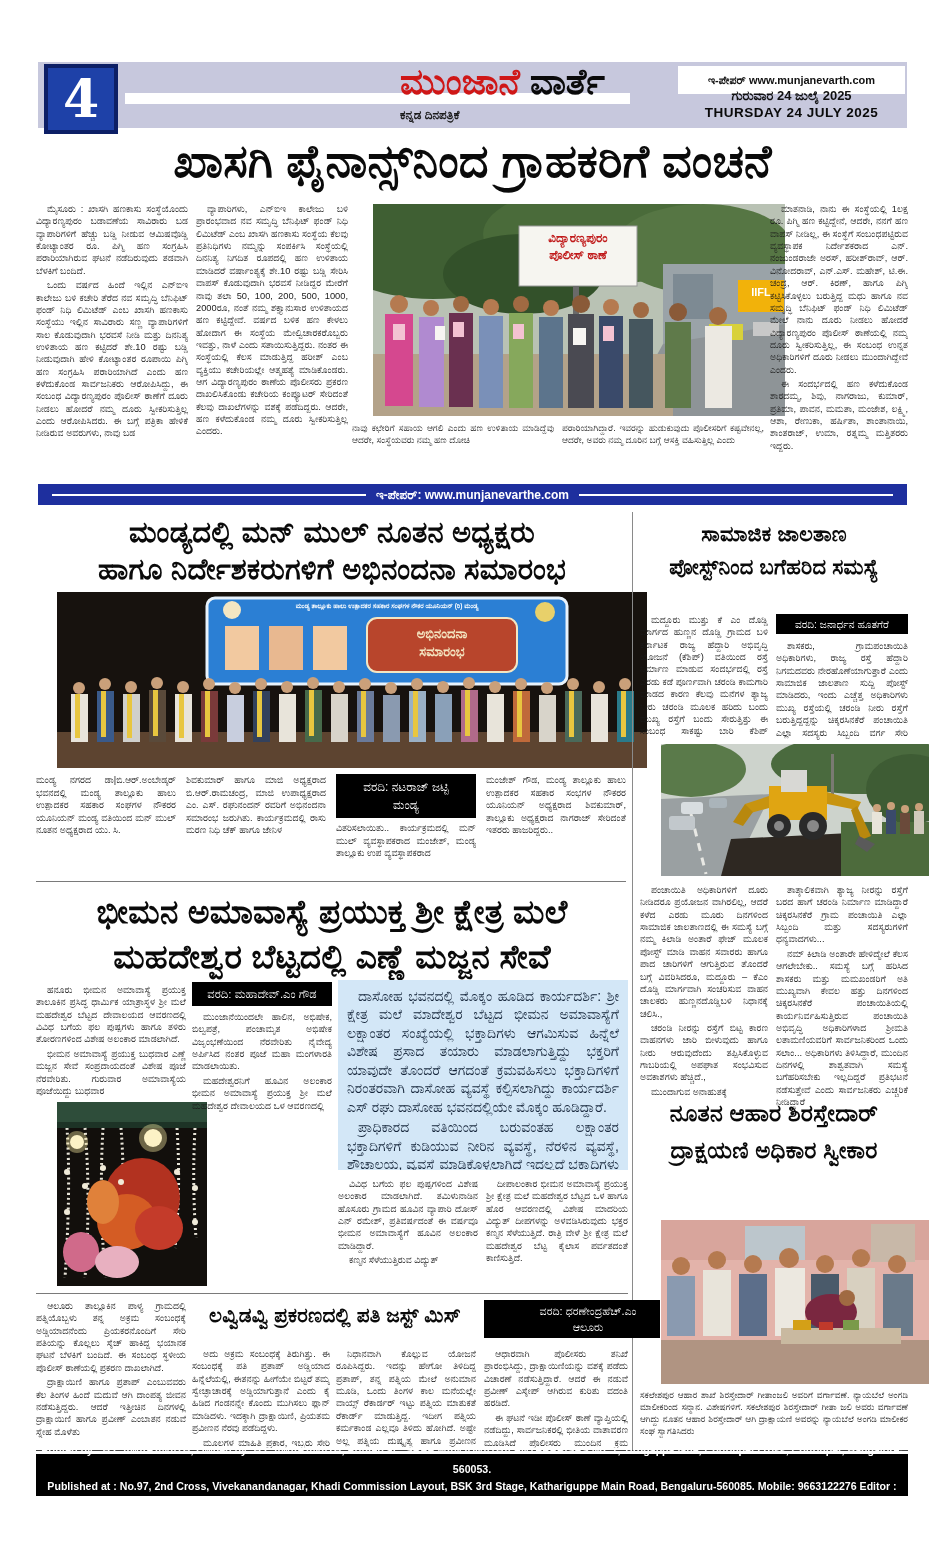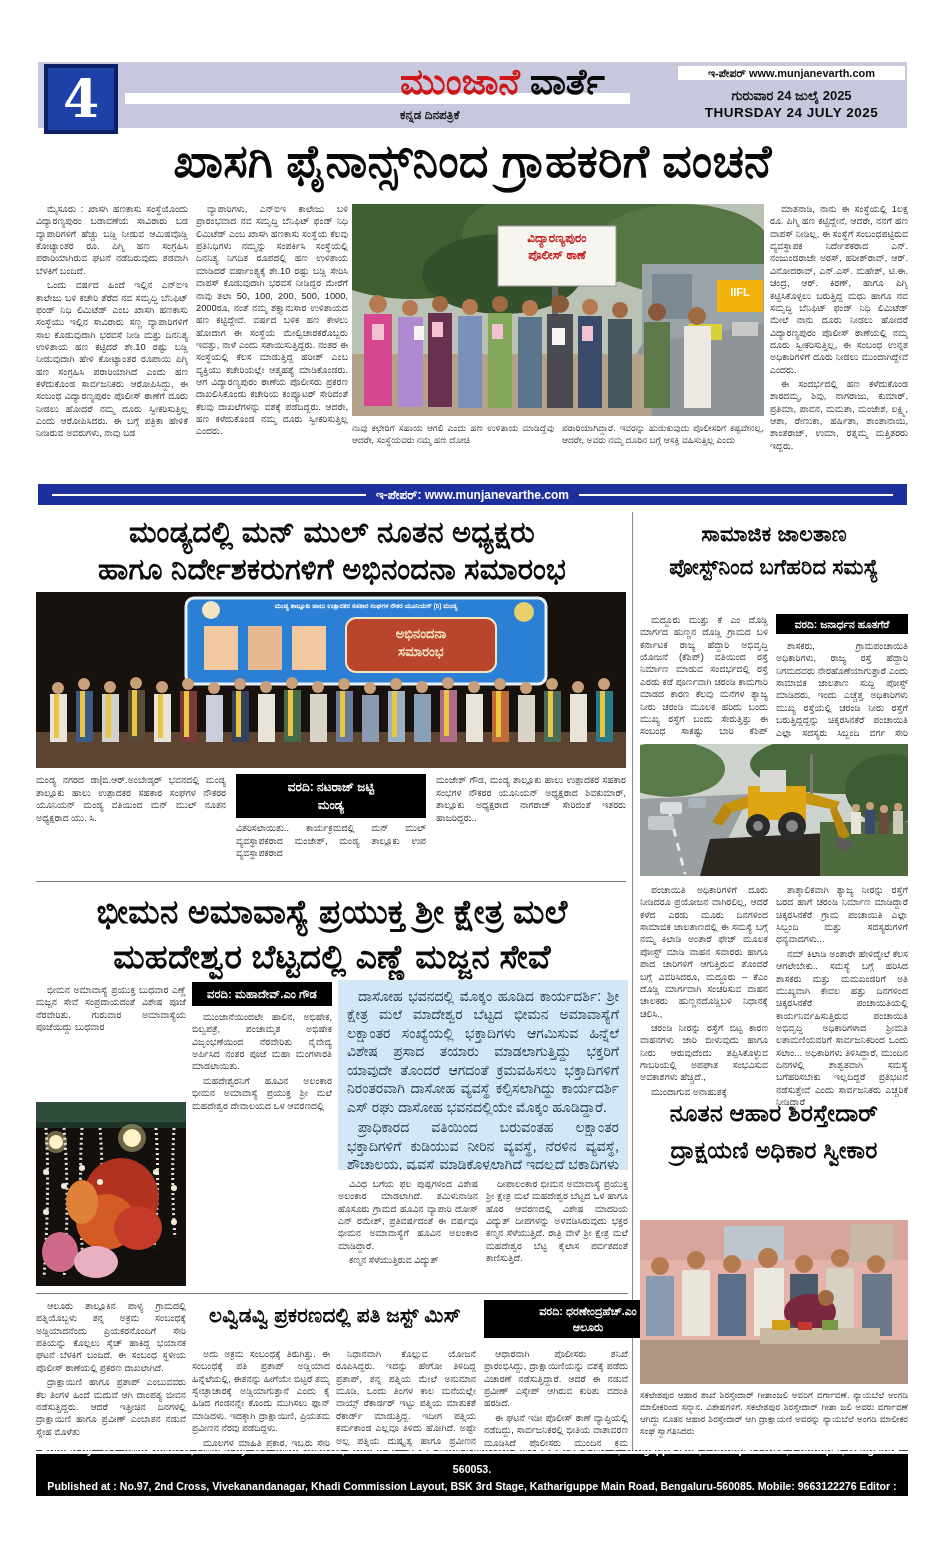--- a/index.html
+++ b/index.html
@@ -1,46 +1,46 @@
 <!DOCTYPE html>
 <html><head>
 <meta charset="utf-8">
 <style>
   html,body{margin:0;padding:0;background:#ffffff;}
   #page{position:relative;width:945px;height:1557px;background:#ffffff;font-family:"Liberation Sans",sans-serif;overflow:hidden;}
   .abs{position:absolute;}
   .col{text-align:justify;font-size:9.3px;line-height:1.33;color:#1b1b1b;overflow:hidden;}
   .col p{margin:0 0 2px 0;text-indent:11px;}
   .cap{font-size:9px;line-height:1.35;color:#1b1b1b;text-align:justify;overflow:hidden;}
-  .byline{background:#000;color:#fff;text-align:center;font-weight:700;display:flex;flex-direction:column;justify-content:center;}
+  .byline{background:#000;color:#fff;text-align:center;font-weight:400;display:flex;flex-direction:column;justify-content:center;}
   .hl{font-weight:800;color:#0a0a0a;text-align:center;letter-spacing:0.2px;}
   .vrule{width:1px;background:#8a8a8a;}
   .hrule{height:1px;background:#7a7a7a;}
-  .photo{overflow:hidden;background:#ddd;}
+  .photo{overflow:hidden;background:#ddd;margin-left:21px;}
   .photo svg{display:block;}
   .overlay{position:absolute;text-align:center;}
 </style>
 </head>
 <body>
 
 <div id="page">
 
   <div class="abs" style="left:38px;top:62px;width:869px;height:66px;background:#c7c8dd;"></div>
   <div class="abs" style="left:125px;top:93px;width:505px;height:11px;background:#ffffff;"></div>
   <div class="abs" style="left:44px;top:64px;width:74px;height:70px;background:#1e41a8;border:4px solid #0d1f66;box-sizing:border-box;display:flex;align-items:center;justify-content:center;">
     <span style="color:#fff;font-size:52px;font-weight:800;font-family:'DejaVu Serif',serif;line-height:1;">4</span>
   </div>
   <div class="abs" style="left:400px;top:62px;width:350px;height:66px;">
     <div style="font-size:36px;font-weight:800;line-height:1.1;">
       <span style="color:#cf1717;">ಮುಂಜಾನೆ</span>
       <span style="color:#0a0a0a;">ವಾರ್ತೆ</span>
     </div>
     <div style="font-size:12px;font-weight:700;color:#1a1a1a;margin-top:6px;">ಕನ್ನಡ ದಿನಪತ್ರಿಕೆ</div>
   </div>
-  <div class="abs" style="left:678px;top:66px;width:227px;height:14px;background:#ffffff;display:flex;align-items:center;justify-content:center;">
+  <div class="abs" style="left:678px;top:66px;width:227px;height:28px;background:#ffffff;display:flex;align-items:center;justify-content:center;">
     <span style="font-size:11px;font-weight:700;color:#111;">ಇ-ಪೇಪರ್ www.munjanevarth.com</span>
   </div>
   <div class="abs" style="left:678px;top:88px;width:227px;text-align:center;font-size:13px;font-weight:700;color:#101010;">ಗುರುವಾರ 24 ಜುಲೈ 2025</div>
   <div class="abs" style="left:678px;top:105px;width:227px;text-align:center;font-size:13.5px;font-weight:700;color:#0a0a0a;letter-spacing:0.5px;">THURSDAY 24 JULY  2025</div>
 
   <div class="abs hl" style="left:38px;top:134px;width:869px;font-size:46px;line-height:1.2;">ಖಾಸಗಿ ಫೈನಾನ್ಸ್‌ನಿಂದ ಗ್ರಾಹಕರಿಗೆ ವಂಚನೆ</div>
 
   <div class="abs col" style="left:36px;top:203px;width:152px;height:280px;">
     <p>ಮೈಸೂರು : ಖಾಸಗಿ ಹಣಕಾಸು ಸಂಸ್ಥೆಯೊಂದು ವಿದ್ಯಾರಣ್ಯಪುರಂ ಬಡಾವಣೆಯ ಸಾವಿರಾರು ಬಡ ವ್ಯಾಪಾರಿಗಳಿಗೆ ಹೆಚ್ಚು ಬಡ್ಡಿ ನೀಡುವ ಆಮಿಷವೊಡ್ಡಿ ಕೋಟ್ಯಾಂತರ ರೂ. ಪಿಗ್ಮಿ ಹಣ ಸಂಗ್ರಹಿಸಿ ಪರಾರಿಯಾಗಿರುವ ಘಟನೆ ನಡೆದಿರುವುದು ತಡವಾಗಿ ಬೆಳಕಿಗೆ ಬಂದಿದೆ.</p>
     <p>ಒಂದು ವರ್ಷದ ಹಿಂದೆ ಇಲ್ಲಿನ ಎನ್‌ಐಇ ಕಾಲೇಜು ಬಳಿ ಕಚೇರಿ ತೆರೆದ ನವ ಸಮೃದ್ಧಿ ಬೆನಿಫಿಟ್ ಫಂಡ್ ನಿಧಿ ಲಿಮಿಟೆಡ್ ಎಂಬ ಖಾಸಗಿ ಹಣಕಾಸು ಸಂಸ್ಥೆಯು ಇಲ್ಲಿನ ಸಾವಿರಾರು ಸಣ್ಣ ವ್ಯಾಪಾರಿಗಳಿಗೆ ಸಾಲ ಕೊಡುವುದಾಗಿ ಭರವಸೆ ನೀಡಿ ಮತ್ತು ದಿನನಿತ್ಯ ಉಳಿತಾಯ ಹಣ ಕಟ್ಟಿದರೆ ಶೇ.10 ರಷ್ಟು ಬಡ್ಡಿ ನೀಡುವುದಾಗಿ ಹೇಳಿ ಕೋಟ್ಯಾಂತರ ರೂಪಾಯಿ ಪಿಗ್ಮಿ ಹಣ ಸಂಗ್ರಹಿಸಿ ಪರಾರಿಯಾಗಿದೆ ಎಂದು ಹಣ ಕಳೆದುಕೊಂಡ ಸಾರ್ವಜನಿಕರು ಆರೋಪಿಸಿದ್ದು, ಈ ಸಂಬಂಧ ವಿದ್ಯಾರಣ್ಯಪುರಂ ಪೊಲೀಸ್ ಠಾಣೆಗೆ ದೂರು ನೀಡಲು ಹೋದರೆ ನಮ್ಮ ದೂರು ಸ್ವೀಕರಿಸುತ್ತಿಲ್ಲ ಎಂದು ಆರೋಪಿಸಿದರು. ಈ ಬಗ್ಗೆ ಪತ್ರಿಕಾ ಹೇಳಿಕೆ ನೀಡಿರುವ ಅವರುಗಳು, ನಾವು ಬಡ</p>
@@ -206,20 +206,21 @@
     </svg>
     <div class="overlay" style="left:160px;top:10px;width:340px;color:#ffffff;font-size:6.5px;font-weight:700;">ಮಂಡ್ಯ ತಾಲ್ಲೂಕು ಹಾಲು ಉತ್ಪಾದಕರ ಸಹಕಾರ ಸಂಘಗಳ ನೌಕರ ಯೂನಿಯನ್ (ರಿ) ಮಂಡ್ಯ</div>
     <div class="overlay" style="left:312px;top:32px;width:146px;">
       <div style="color:#f4e6c2;font-weight:800;font-size:13px;line-height:1.5;">ಅಭಿನಂದನಾ</div>
       <div style="color:#f4e6c2;font-weight:800;font-size:13px;line-height:1.2;">ಸಮಾರಂಭ</div>
     </div>
   </div>
 
   <div class="abs" style="left:36px;top:774px;width:590px;height:104px;display:flex;gap:10px;">
     <div class="cap" style="flex:1;font-size:9.3px;">ಮಂಡ್ಯ ನಗರದ ಡಾ|ಬಿ.ಆರ್.ಅಂಬೇಡ್ಕರ್ ಭವನದಲ್ಲಿ ಮಂಡ್ಯ ತಾಲ್ಲೂಕು ಹಾಲು ಉತ್ಪಾದಕರ ಸಹಕಾರ ಸಂಘಗಳ ನೌಕರರ ಯೂನಿಯನ್ ಮಂಡ್ಯ ವತಿಯಿಂದ ಮನ್ ಮುಲ್ ನೂತನ ಅಧ್ಯಕ್ಷರಾದ ಯು. ಸಿ.</div>
+    <div class="cap" style="flex:1;font-size:9.3px;">ಶಿವಕುಮಾರ್ ಹಾಗೂ ಮಾಜಿ ಅಧ್ಯಕ್ಷರಾದ ಬಿ.ಆರ್.ರಾಮಚಂದ್ರ, ಮಾಜಿ ಉಪಾಧ್ಯಕ್ಷರಾದ ಎಂ. ಎಸ್. ರಘುನಂದನ್ ರವರಿಗೆ ಅಭಿನಂದನಾ ಸಮಾರಂಭ ಜರುಗಿತು. ಕಾರ್ಯಕ್ರಮದಲ್ಲಿ ರಾಸು ಮರಣ ನಿಧಿ ಚೆಕ್ ಹಾಗೂ ಜೇನಿಳ</div>
     <div style="flex:1;">
       <div class="byline" style="height:44px;font-size:12px;line-height:1.5;margin-bottom:4px;">
         <span>ವರದಿ: ನಟರಾಜ್ ಜಟ್ಟಿ</span>
         <span>ಮಂಡ್ಯ</span>
       </div>
       <div class="cap" style="font-size:9.3px;">ವಿತರಿಸಲಾಯಿತು.. ಕಾರ್ಯಕ್ರಮದಲ್ಲಿ ಮನ್ ಮುಲ್ ವ್ಯವಸ್ಥಾಪಕರಾದ ಮಂಜೇಶ್, ಮಂಡ್ಯ ತಾಲ್ಲೂಕು ಉಪ ವ್ಯವಸ್ಥಾಪಕರಾದ</div>
     </div>
     <div class="cap" style="flex:1;font-size:9.3px;">ಮಂಜೇಶ್ ಗೌಡ, ಮಂಡ್ಯ ತಾಲ್ಲೂಕು ಹಾಲು ಉತ್ಪಾದಕರ ಸಹಕಾರ ಸಂಭಗಳ ನೌಕರರ ಯೂನಿಯನ್ ಅಧ್ಯಕ್ಷರಾದ ಶಿವಕುಮಾರ್, ತಾಲ್ಲೂಕು ಅಧ್ಯಕ್ಷರಾದ ನಾಗರಾಜ್ ಸೇರಿದಂತೆ ಇತರರು ಹಾಜರಿದ್ದರು..</div>
   </div>
 
@@ -289,20 +290,21 @@
     <p>ತಾತ್ಕಾಲಿಕವಾಗಿ ತ್ಯಾಜ್ಯ ನೀರನ್ನು ರಸ್ತೆಗೆ ಬರದ ಹಾಗೆ ಚರಂಡಿ ನಿರ್ಮಾಣ ಮಾಡಿದ್ದಾರೆ ಚಿಕ್ಕರಸಿನಕೆರೆ ಗ್ರಾಮ ಪಂಚಾಯಿತಿ ಎಲ್ಲಾ ಸಿಬ್ಬಂದಿ ಮತ್ತು ಸದಸ್ಯರುಗಳಿಗೆ ಧನ್ಯವಾದಗಳು...</p>
     <p>ನಮ್ ಕಿಲಾಡಿ ಅಂತಾರೇ ಹೇಳಿದ್ಮೇಲೆ ಕೆಲಸ ಆಗಲೇಬೇಕು.. ಸಮಸ್ಯೆ ಬಗ್ಗೆ ಹರಿಸಿದ ಶಾಸಕರು ಮತ್ತು ಮಮಖಂಡರಿಗೆ ಅತಿ ಮುಖ್ಯವಾಗಿ ಕೇವಲ ಹತ್ತು ದಿನಗಳಿಂದ ಚಿಕ್ಕರಸಿನಕೆರೆ ಪಂಚಾಯಿತಿಯಲ್ಲಿ ಕಾರ್ಯನಿರ್ವಹಿಸುತ್ತಿರುವ ಪಂಚಾಯಿತಿ ಅಭಿವೃದ್ಧಿ ಅಧಿಕಾರಿಗಳಾದ ಶ್ರೀಮತಿ ಲತಾಮಣಿಯವರಿಗೆ ಸಾರ್ವಜನಿಕರಿಂದ ಒಂದು ಸಲಾಂ... ಅಧಿಕಾರಿಗಳು ತಿಳಿಸಿದ್ದಾರೆ, ಮುಂದಿನ ದಿನಗಳಲ್ಲಿ ಶಾಶ್ವತವಾಗಿ ಸಮಸ್ಯೆ ಬಗೆಹರಿಸಬೇಕು ಇಲ್ಲದಿದ್ದರೆ ಪ್ರತಿಭಟನೆ ನಡೆಸುತ್ತೇವೆ ಎಂದು ಸಾರ್ವಜನಿಕರು ಎಚ್ಚರಿಕೆ ನೀಡಿದ್ದಾರೆ</p>
   </div>
 
   <div class="abs hl" style="left:36px;top:890px;width:592px;font-size:33px;line-height:1.35;">
     <div>ಭೀಮನ ಅಮಾವಾಸ್ಯೆ ಪ್ರಯುಕ್ತ ಶ್ರೀ ಕ್ಷೇತ್ರ ಮಲೆ</div>
     <div>ಮಹದೇಶ್ವರ ಬೆಟ್ಟದಲ್ಲಿ ಎಣ್ಣೆ ಮಜ್ಜನ ಸೇವೆ</div>
   </div>
 
   <div class="abs col" style="left:36px;top:984px;width:150px;height:114px;">
+    <p>ಹನೂರು ಭೀಮನ ಅಮಾವಾಸ್ಯೆ ಪ್ರಯುಕ್ತ ತಾಲೂಕಿನ ಪ್ರಸಿದ್ಧ ಧಾರ್ಮಿಕ ಯಾತ್ರಾಸ್ಥಳ ಶ್ರೀ ಮಲೆ ಮಹದೇಶ್ವರ ಬೆಟ್ಟದ ದೇವಾಲಯದ ಆವರಣದಲ್ಲಿ ವಿವಿಧ ಬಗೆಯ ಫಲ ಪುಷ್ಪಗಳು ಹಾಗೂ ತಳಿರು ತೋರಣಗಳಿಂದ ವಿಶೇಷ ಅಲಂಕಾರ ಮಾಡಲಾಗಿದೆ.</p>
     <p>ಭೀಮನ ಅಮಾವಾಸ್ಯೆ ಪ್ರಯುಕ್ತ ಬುಧವಾರ ಎಣ್ಣೆ ಮಜ್ಜನ ಸೇವೆ ಸಂಪ್ರದಾಯದಂತೆ ವಿಶೇಷ ಪೂಜೆ ನೆರವೇರಿತು. ಗುರುವಾರ ಅಮಾವಾಸ್ಯೆಯ ಪೂಜೆಯಿದ್ದು ಬುಧವಾರ</p>
   </div>
 
   <div class="abs photo" style="left:36px;top:1102px;width:150px;height:184px;">
     <svg width="150" height="184" viewBox="0 0 150 184" xmlns="http://www.w3.org/2000/svg">
       <rect width="150" height="184" fill="#120f0c"></rect>
       <rect x="0" y="0" width="150" height="22" fill="#2e4d3a"></rect>
       <rect x="0" y="20" width="150" height="6" fill="#1d3326"></rect>
       <g stroke="#e8e4d8" stroke-width="3" stroke-dasharray="2 3" fill="none">
         <path d="M10,26 q4,60 -2,150"></path>

